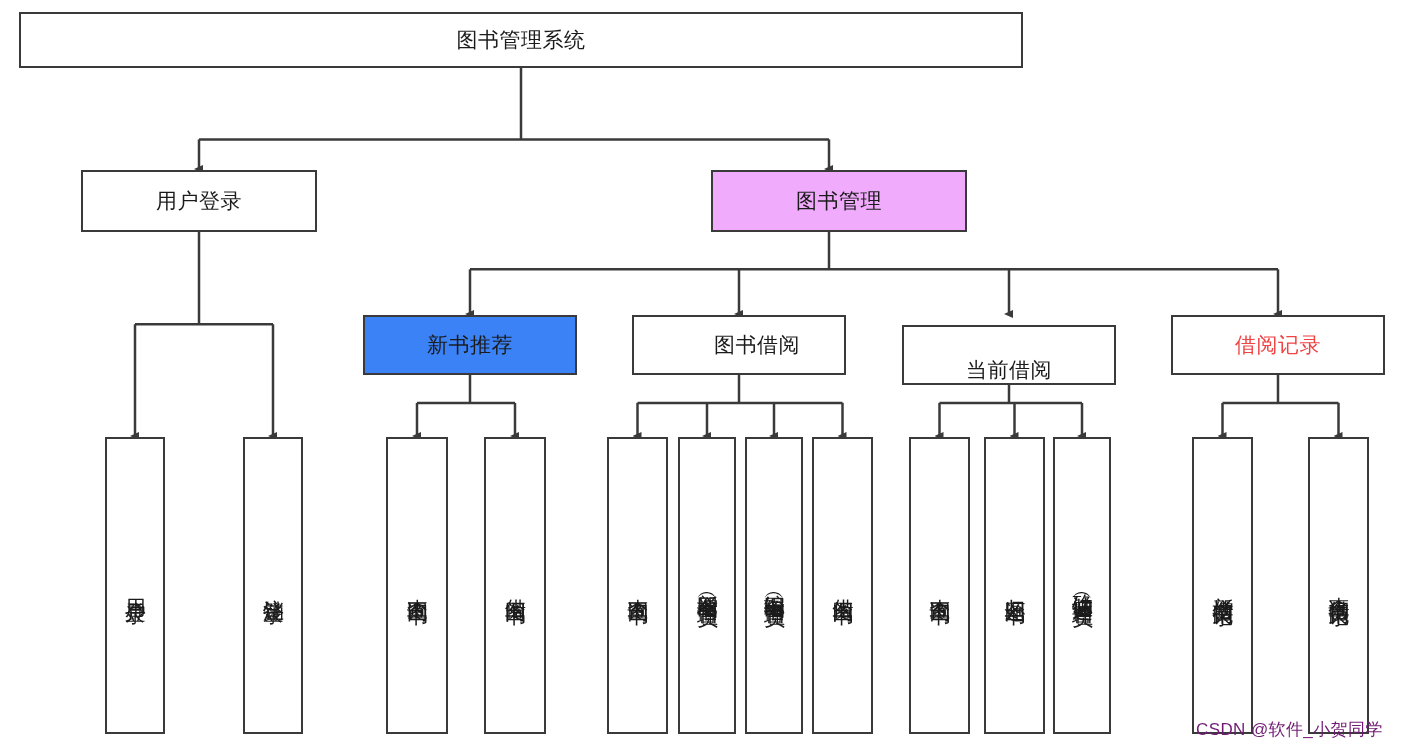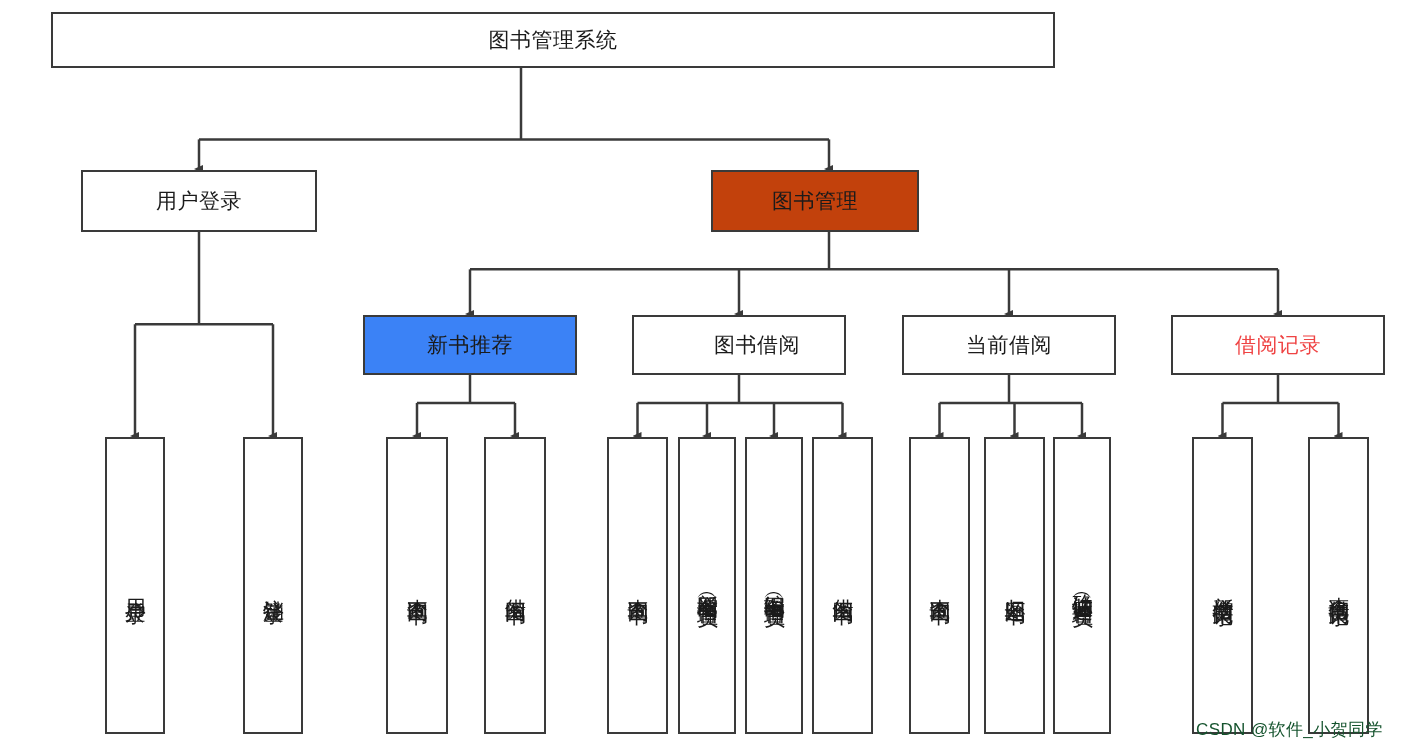--- a/index.html
+++ b/index.html
@@ -102,36 +102,36 @@
         <line x1="939.5" y1="402.9" x2="939.5" y2="436" stroke="#3a3a3a" stroke-width="2.5" marker-end="url(#arrow-head)"></line>
         <line x1="1014.5" y1="402.9" x2="1014.5" y2="436" stroke="#3a3a3a" stroke-width="2.5" marker-end="url(#arrow-head)"></line>
         <line x1="1082" y1="402.9" x2="1082" y2="436" stroke="#3a3a3a" stroke-width="2.5" marker-end="url(#arrow-head)"></line>
         <line x1="1278" y1="375" x2="1278" y2="402.9" stroke="#3a3a3a" stroke-width="2.5"></line>
         <line x1="1222.5" y1="402.9" x2="1338.5" y2="402.9" stroke="#3a3a3a" stroke-width="2.5"></line>
         <line x1="1222.5" y1="402.9" x2="1222.5" y2="436" stroke="#3a3a3a" stroke-width="2.5" marker-end="url(#arrow-head)"></line>
         <line x1="1338.5" y1="402.9" x2="1338.5" y2="436" stroke="#3a3a3a" stroke-width="2.5" marker-end="url(#arrow-head)"></line>
       </g>
   </svg>
   <div id="node-layer">
-      <div class="node-box" style="left: 19px; top: 12px; width: 1004px; height: 56px; border-color: rgb(58, 58, 58); background: rgb(255, 255, 255); margin-left: 32px;">
+      <div class="node-box" style="left: 19px; top: 12px; width: 1004px; height: 56px; border-color: rgb(58, 58, 58); background: rgb(255, 255, 255);">
         <span class="node-label" style="color: rgb(27, 27, 27);">图书管理系统</span>
       </div>
       <div class="node-box" style="left: 81px; top: 170px; width: 236px; height: 62px; border-color: rgb(58, 58, 58); background: rgb(255, 255, 255);">
         <span class="node-label" style="color: rgb(27, 27, 27);">用户登录</span>
       </div>
-      <div class="node-box" style="left: 711px; top: 170px; width: 208px; height: 62px; border-color: rgb(58, 58, 58); background: #c2410c;">
+      <div class="node-box" style="left: 711px; top: 170px; width: 256px; height: 62px; border-color: rgb(58, 58, 58); background: #f0abfc;">
         <span class="node-label" style="color: rgb(27, 27, 27);">图书管理</span>
       </div>
       <div class="node-box" style="left: 363px; top: 315px; width: 214px; height: 60px; border-color: rgb(58, 58, 58); background: #3b82f6;">
         <span class="node-label" style="color: rgb(27, 27, 27);">新书推荐</span>
       </div>
       <div class="node-box" style="left: 632px; top: 315px; width: 214px; height: 60px; border-color: rgb(58, 58, 58); background: rgb(255, 255, 255); padding-left: 36px;">
         <span class="node-label" style="color: rgb(27, 27, 27);">图书借阅</span>
       </div>
-      <div class="node-box" style="left: 902px; top: 315px; width: 214px; height: 60px; border-color: rgb(58, 58, 58); background: rgb(255, 255, 255);">
+      <div class="node-box" style="left: 902px; top: 325px; width: 214px; height: 60px; border-color: rgb(58, 58, 58); background: rgb(255, 255, 255); align-items: flex-end;">
         <span class="node-label" style="color: rgb(27, 27, 27);">当前借阅</span>
       </div>
       <div class="node-box" style="left: 1171px; top: 315px; width: 214px; height: 60px; border-color: rgb(58, 58, 58); background: rgb(255, 255, 255);">
         <span class="node-label" style="color: #ef4444;">借阅记录</span>
       </div>
       <div class="node-box vertical" style="left: 105px; top: 437px; width: 60px; height: 297px; border-color: rgb(58, 58, 58); background: rgb(255, 255, 255);">
         <span class="node-label" style="color: rgb(27, 27, 27);">用户登录</span>
       </div>
       <div class="node-box vertical" style="left: 243px; top: 437px; width: 60px; height: 297px; border-color: rgb(58, 58, 58); background: rgb(255, 255, 255);">
         <span class="node-label" style="color: rgb(27, 27, 27);">注销登录</span>
@@ -163,14 +163,14 @@
       <div class="node-box vertical" style="left: 1053px; top: 437px; width: 58px; height: 297px; border-color: rgb(58, 58, 58); background: rgb(255, 255, 255);">
         <span class="node-label" style="color: rgb(27, 27, 27);">确认归还（管理员）</span>
       </div>
       <div class="node-box vertical" style="left: 1192px; top: 437px; width: 61px; height: 297px; border-color: rgb(58, 58, 58); background: rgb(255, 255, 255);">
         <span class="node-label" style="color: rgb(27, 27, 27);">新增借阅记录</span>
       </div>
       <div class="node-box vertical" style="left: 1308px; top: 437px; width: 61px; height: 297px; border-color: rgb(58, 58, 58); background: rgb(255, 255, 255);">
         <span class="node-label" style="color: rgb(27, 27, 27);">查询借阅记录</span>
       </div>
     </div>
-  <div class="watermark" style="left: 1196px; top: 718px; color: #14532d;">CSDN @软件_小贺同学</div>
+  <div class="watermark" style="left: 1196px; top: 718px; color: #701a75;">CSDN @软件_小贺同学</div>
 </div>
 
 </body></html>

